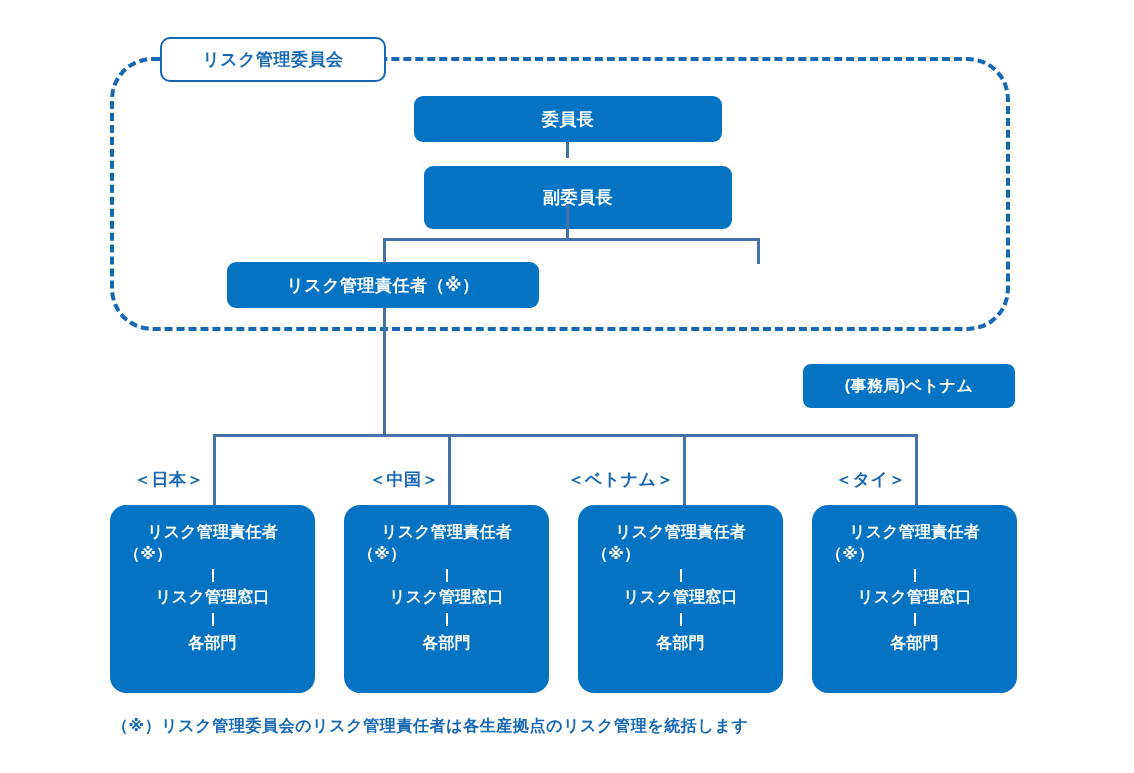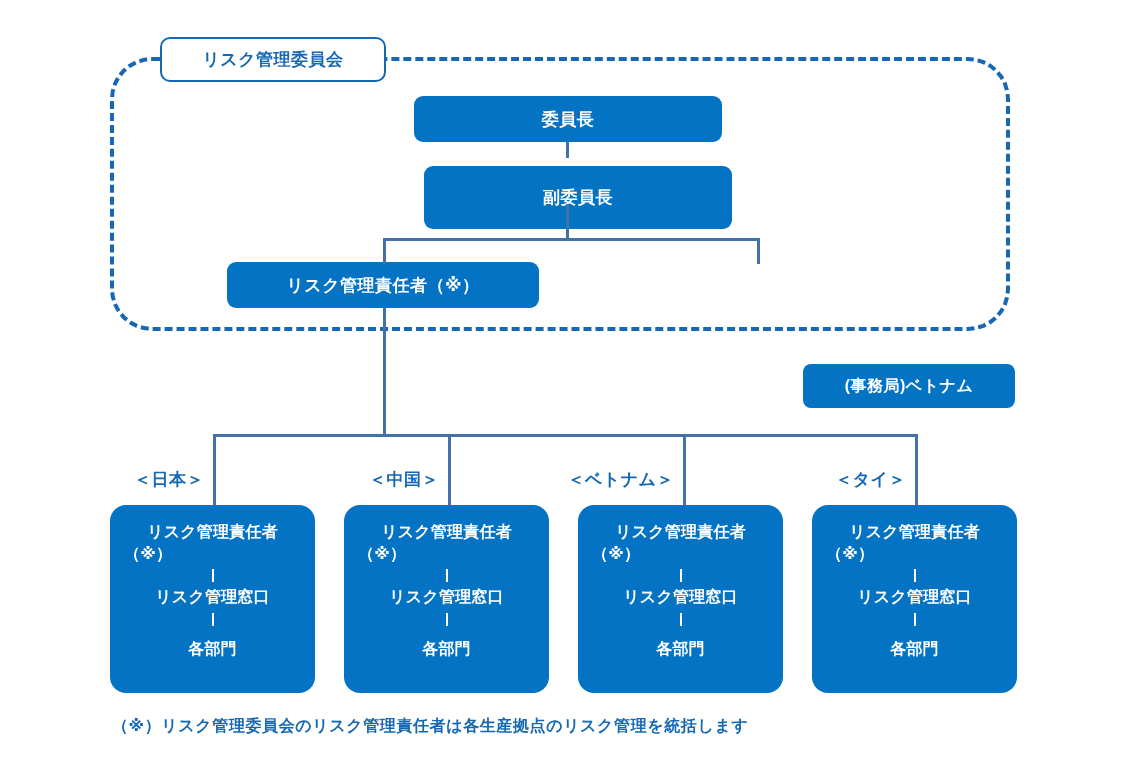--- a/index.html
+++ b/index.html
@@ -157,21 +157,21 @@
     height: 13px;
     background: #ffffff;
     margin: 5px 0;
   }
   .card-line2, .card-line3 {
     font-size: 16px;
     font-weight: 700;
     letter-spacing: 0.2px;
     text-align: center;
   }
-  .card-line3 { margin-top: 8px; }
+  .card-line3 { margin-top: 2px; }
 
   
   .footnote {
     position: absolute;
     left: 112px;
     top: 716px;
     color: #1668b3;
     font-size: 16px;
     font-weight: 700;
     letter-spacing: 0.6px;

